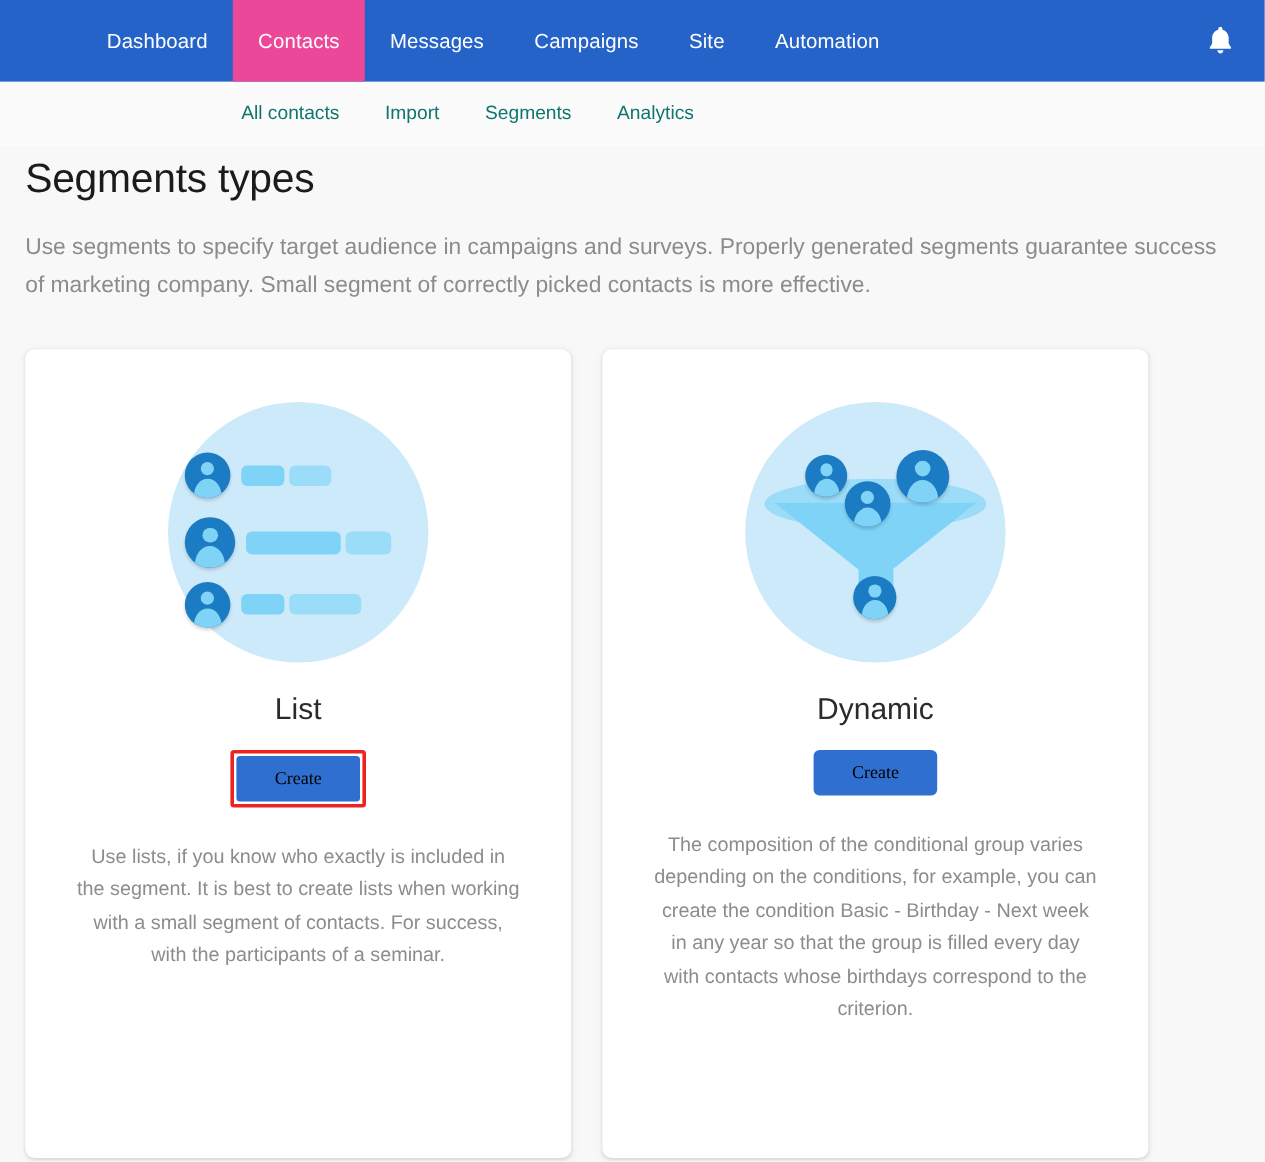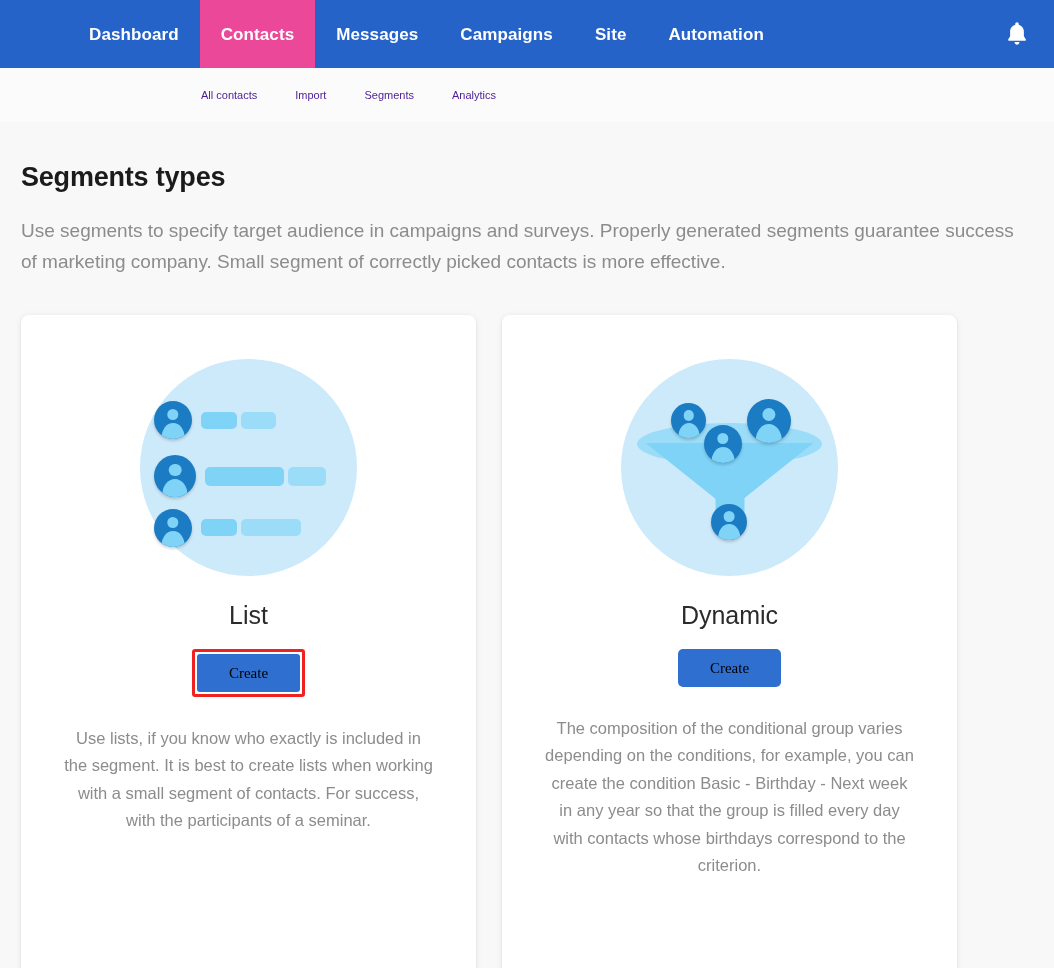--- a/index.html
+++ b/index.html
@@ -29,21 +29,21 @@
     display: flex;
     align-items: stretch;
     margin-left: 68px;
   }
   .topnav-item {
     display: flex;
     align-items: center;
     padding: 0 21px;
     color: #ffffff;
     font-size: 17px;
-    font-weight: 700;
+    font-weight: 400;
     letter-spacing: 0.1px;
     white-space: nowrap;
     cursor: pointer;
     line-height: 1;
   }
   .topnav-item.active {
     background: #ec4899;
   }
   .bell-wrap {
     position: absolute;
@@ -60,36 +60,36 @@
 
   
   .subnav {
     height: 54px;
     background: #fbfbfb;
     display: flex;
     align-items: center;
     padding-left: 201px;
   }
   .subnav-item {
-    color: #4c1d95;
-    font-size: 11px;
+    color: #0f766e;
+    font-size: 16px;
     margin-right: 38px;
     cursor: pointer;
     white-space: nowrap;
   }
 
   
   .content {
     padding: 0 21px;
   }
   .page-title {
-    font-size: 27px;
-    font-weight: 700;
+    font-size: 34px;
+    font-weight: 400;
     color: #1b1b1b;
-    margin-top: 40px;
+    margin-top: 8px;
     letter-spacing: -0.2px;
   }
   .page-desc {
     margin-top: 23px;
     font-size: 19px;
     line-height: 1.62;
     color: #8c8c8c;
     max-width: 1020px;
   }
 

